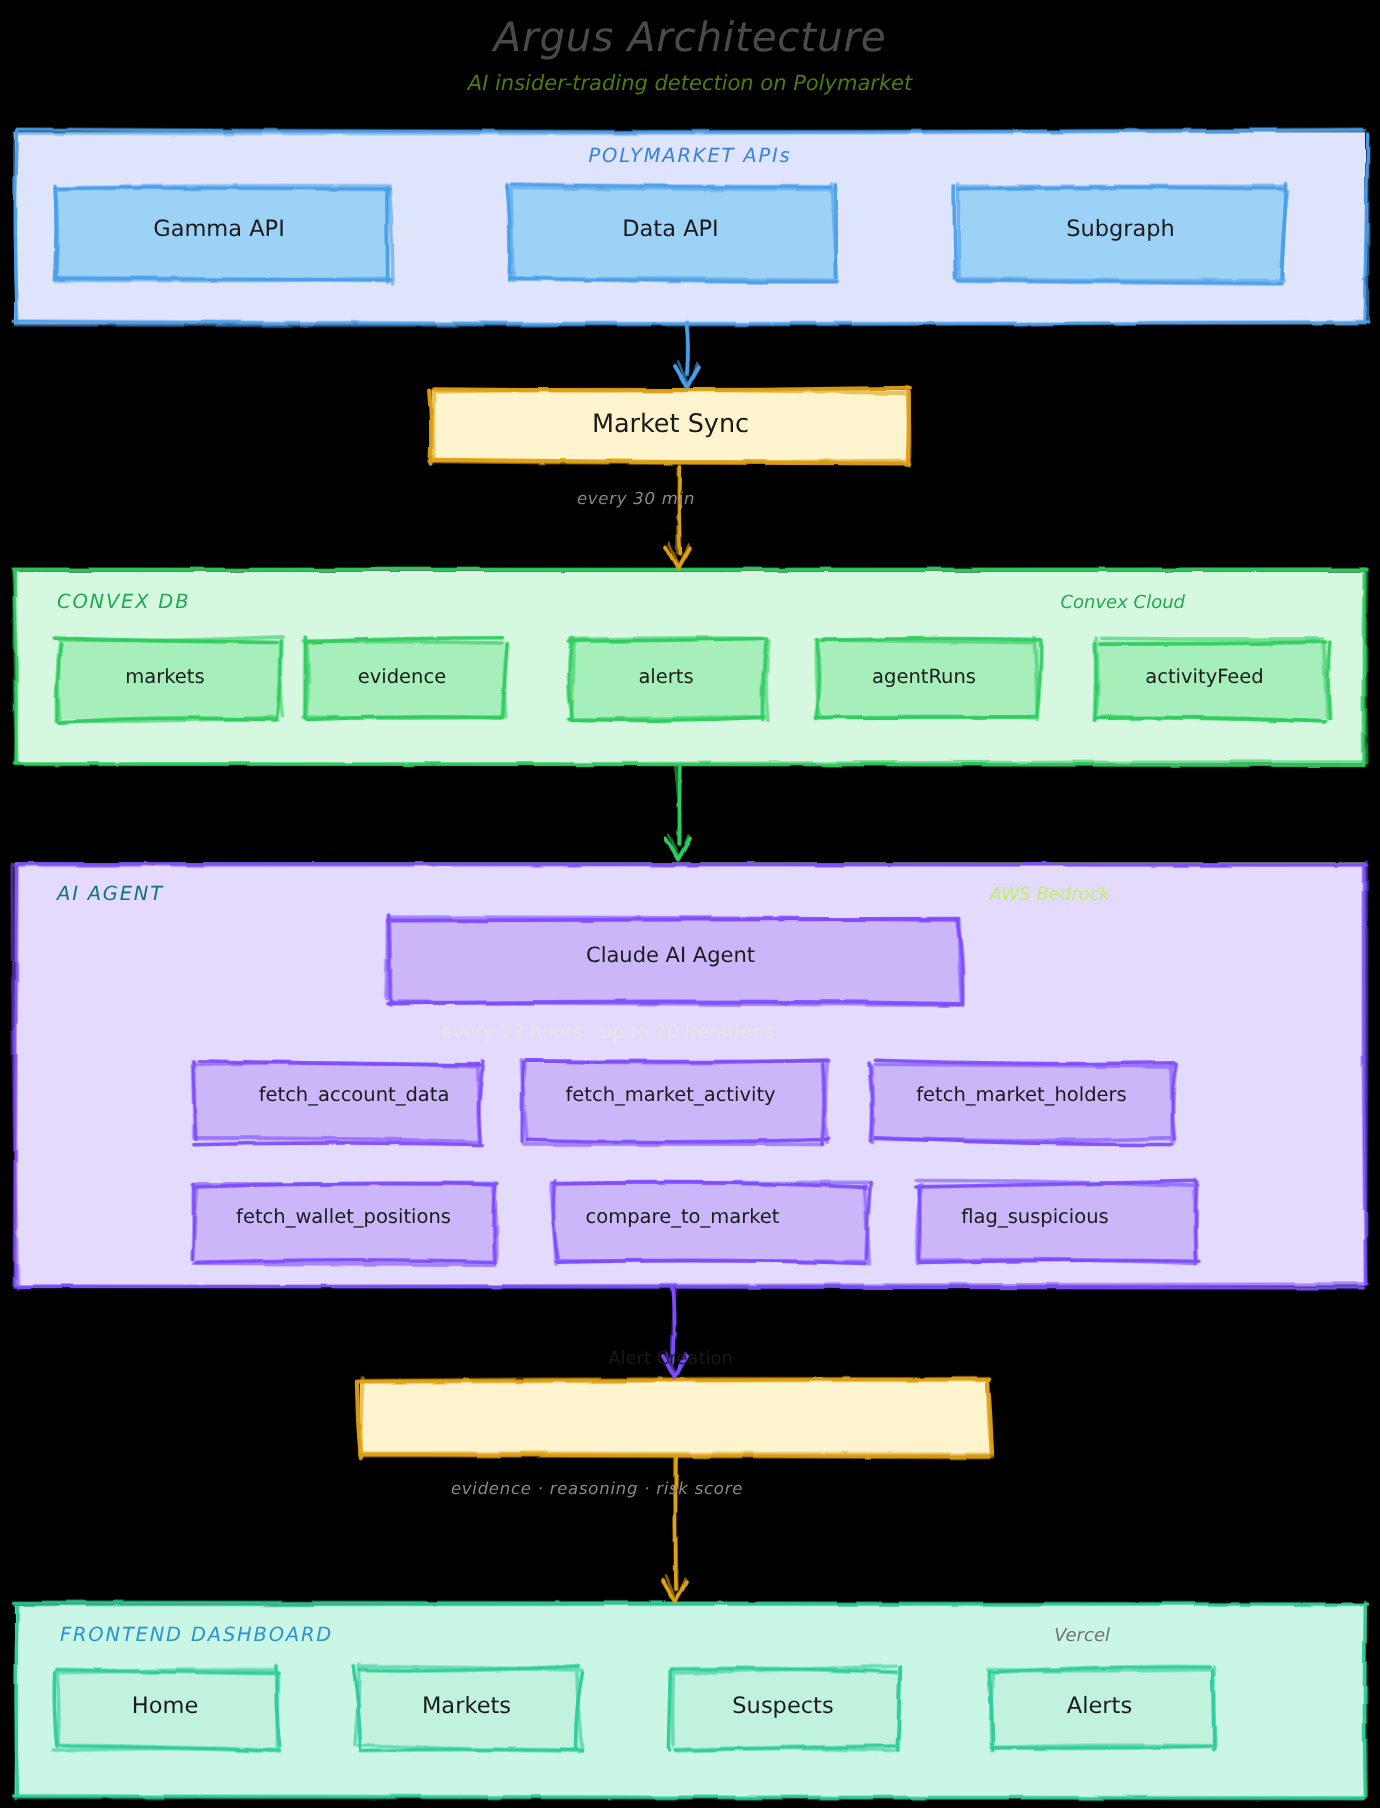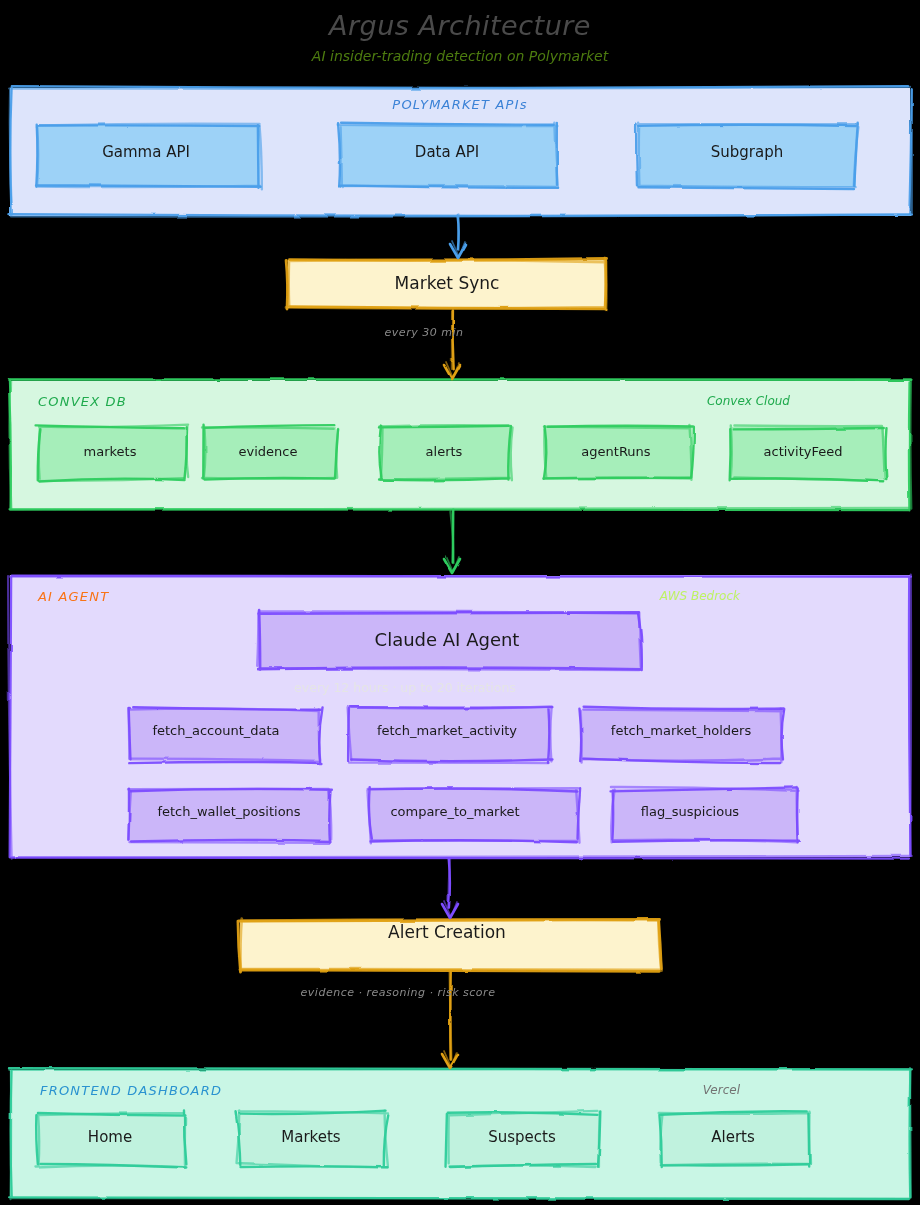--- a/index.html
+++ b/index.html
@@ -158,33 +158,33 @@
   <div class="lbl edgelbl center" style="left:424px;top:326px;">every 30 min</div>
 
   <div class="lbl grp-title" style="left:38px;top:394px;color:#1faa4d;">CONVEX DB</div>
   <div class="lbl grp-sub" style="right:38px;top:394px;color:#1faa4d;">Convex Cloud</div>
   <div class="lbl nodetext small center" style="left:110px;top:444px;">markets</div>
   <div class="lbl nodetext small center" style="left:268px;top:444px;">evidence</div>
   <div class="lbl nodetext small center" style="left:444px;top:444px;">alerts</div>
   <div class="lbl nodetext small center" style="left:616px;top:444px;">agentRuns</div>
   <div class="lbl nodetext small center" style="left:803px;top:444px;text-align:center;">activityFeed</div>
 
-  <div class="lbl grp-title" style="left:38px;top:589px;color:#f97316;">AI AGENT</div>
+  <div class="lbl grp-title" style="left:38px;top:589px;color:#0f766e;">AI AGENT</div>
   <div class="lbl grp-sub" style="right:88px;top:589px;color:#bef264;">AWS Bedrock</div>
-  <div class="lbl nodetext center" style="left:447px;top:629px;font-size:18px;">Claude AI Agent</div>
+  <div class="lbl nodetext center" style="left:447px;top:629px;font-size:14px;">Claude AI Agent</div>
   <div class="lbl caption center" style="left:405px;top:680px;">every 12 hours · up to 20 iterations</div>
 
-  <div class="lbl nodetext small center" style="left:216px;top:723px;text-align:center;">fetch_account_data</div>
+  <div class="lbl nodetext small center" style="left:236px;top:723px;text-align:center;">fetch_account_data</div>
   <div class="lbl nodetext small center" style="left:447px;top:723px;">fetch_market_activity</div>
   <div class="lbl nodetext small center" style="left:681px;top:723px;">fetch_market_holders</div>
   <div class="lbl nodetext small center" style="left:229px;top:804px;">fetch_wallet_positions</div>
   <div class="lbl nodetext small center" style="left:455px;top:804px;">compare_to_market</div>
   <div class="lbl nodetext small center" style="left:690px;top:804px;">flag_suspicious</div>
 
-  <div class="lbl nodetext center" style="left:447px;top:922px;font-size:17px;">Alert Creation</div>
+  <div class="lbl nodetext center" style="left:447px;top:898px;font-size:12px;">Alert Creation</div>
   <div class="lbl edgelbl center" style="left:398px;top:986px;">evidence · reasoning · risk score</div>
 
   <div class="lbl grp-title" style="left:40px;top:1083px;color:#2a93d0;">FRONTEND DASHBOARD</div>
   <div class="lbl grp-sub" style="right:88px;top:1083px;color:#737373;">Vercel</div>
   <div class="lbl nodetext center" style="left:110px;top:1128px;">Home</div>
   <div class="lbl nodetext center" style="left:311px;top:1128px;">Markets</div>
   <div class="lbl nodetext center" style="left:522px;top:1128px;">Suspects</div>
   <div class="lbl nodetext center" style="left:733px;top:1128px;">Alerts</div>
 
 </div>

